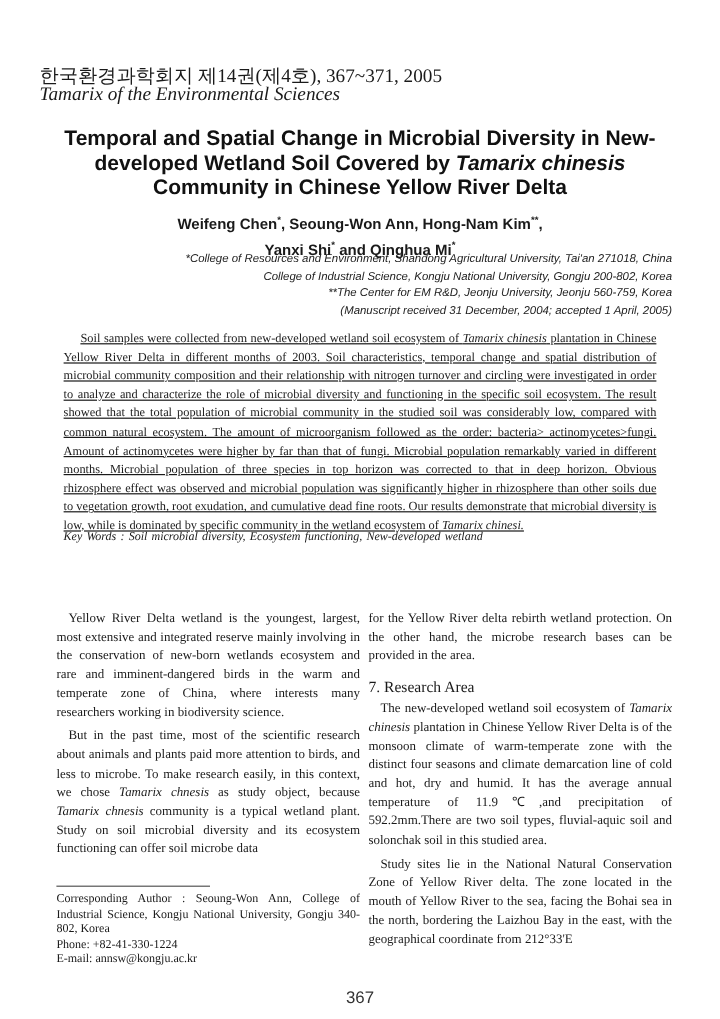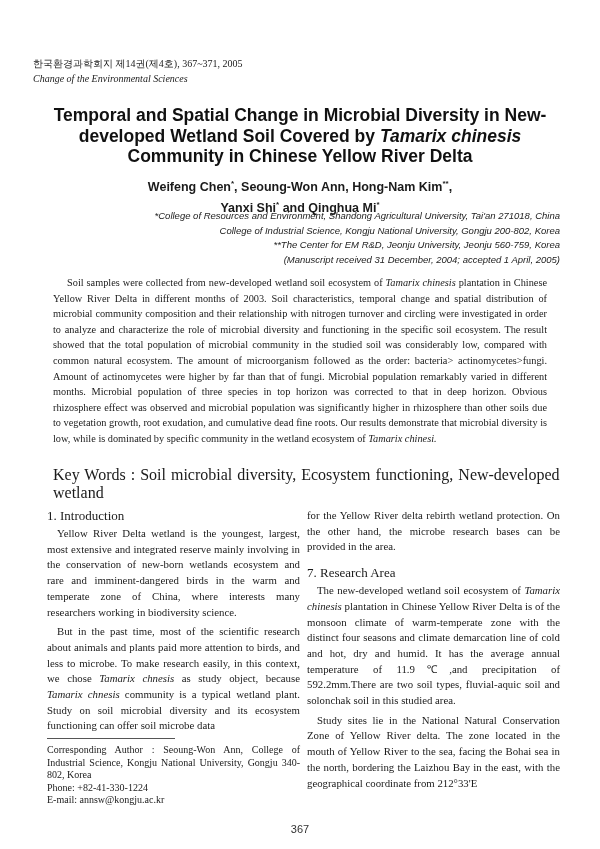--- a/index.html
+++ b/index.html
@@ -1,49 +1,49 @@
 <!DOCTYPE html>
 <html><head>
 <meta charset="utf-8">
 <style>
   html, body { margin: 0; padding: 0; background: #ffffff; }
   body { width: 600px; height: 849px; position: relative; overflow: hidden;
          font-family: "Liberation Serif", serif; color: #1a1a1a; }
-  .journal { position: absolute; left: 33px; top: 56px; font-size: 10px; line-height: 15px; font-family: Liberation Serif, serif; }
+  .journal { position: absolute; left: 33px; top: 56px; font-size: 16px; line-height: 15px; font-family: Liberation Serif, serif; }
   .journal .j2 { font-style: italic; }
   .title { position: absolute; left: 40px; width: 520px; top: 105px; text-align: center;
            font-family: "Liberation Sans", sans-serif; font-weight: bold; font-size: 17.5px;
            line-height: 20.5px; color: #111; }
   .title i { font-style: italic; }
   .authors { position: absolute; left: 40px; width: 520px; top: 175px; text-align: center;
              font-family: "Liberation Sans", sans-serif; font-weight: bold; font-size: 12.5px; line-height: 17px; }
   .authors sup { font-size: 8px; }
   .affil { position: absolute; left: 40px; width: 520px; top: 209px; text-align: right;
            font-family: "Liberation Sans", sans-serif; font-style: italic; font-size: 9.5px; line-height: 14.5px; color: #222; }
   .abstract { position: absolute; left: 53px; width: 494px; top: 275px; text-align: justify;
-              font-size: 10.3px; line-height: 15.6px; text-indent: 14px; }
-  .keywords { position: absolute; left: 53px; top: 466px; font-size: 16px; word-spacing: 1px; }
+              font-size: 10.3px; line-height: 15.6px; text-indent: 14px; text-decoration: underline; }
+  .keywords { position: absolute; left: 53px; top: 442px; font-size: 10px; word-spacing: 1px; font-style: italic; }
   .col { position: absolute; top: 508px; width: 253px; font-size: 10.8px; line-height: 15.7px; text-align: justify; }
   .col.left { left: 47px; }
   .col.right { left: 307px; }
   .col h2 { font-weight: normal; font-size: 13px; margin: 0 0 2px 0; line-height: 16px; }
   .col p { margin: 0; text-indent: 10px; }
   .col p + p { margin-top: 4px; }
   .col h2.sec2 { margin-top: 10px; }
   .footrule { position: absolute; left: 47px; top: 738px; width: 128px; border-top: 1px solid #555; }
   .footnote { position: absolute; left: 47px; top: 744px; width: 253px; font-size: 10px; line-height: 12.5px; text-align: justify; }
   .pageno { position: absolute; left: 0; width: 600px; top: 823px; text-align: center;
-            font-family: "Liberation Sans", sans-serif; font-size: 11px; color: #333; }
+            font-family: "Liberation Sans", sans-serif; font-size: 14px; color: #333; }
 </style>
 </head>
 <body>
 
 <div class="journal">
   <div>한국환경과학회지 제14권(제4호), 367~371, 2005</div>
-  <div class="j2">Change of the Environmental Sciences</div>
+  <div class="j2">Tamarix of the Environmental Sciences</div>
 </div>
 
 <div class="title">
   <div>Temporal and Spatial Change in Microbial Diversity in New-</div>
   <div><span>developed Wetland Soil Covered by </span><i>Tamarix chinesis</i></div>
   <div>Community in Chinese Yellow River Delta</div>
 </div>
 
 <div class="authors">
   <div><span>Weifeng Chen</span><sup>*</sup><span>, Seoung-Won Ann, Hong-Nam Kim</span><sup>**</sup><span>,</span></div>
@@ -55,21 +55,20 @@
   <div>College of Industrial Science, Kongju National University, Gongju 200-802, Korea</div>
   <div>**The Center for EM R&amp;D, Jeonju University, Jeonju 560-759, Korea</div>
   <div>(Manuscript received 31 December, 2004; accepted 1 April, 2005)</div>
 </div>
 
 <div class="abstract"><span>Soil samples were collected from new-developed wetland soil ecosystem of </span><i>Tamarix chinesis</i><span> plantation in Chinese Yellow River Delta in different months of 2003. Soil characteristics, temporal change and spatial distribution of microbial community composition and their relationship with nitrogen turnover and circling were investigated in order to analyze and characterize the role of microbial diversity and functioning in the specific soil ecosystem. The result showed that the total population of microbial community in the studied soil was considerably low, compared with common natural ecosystem. The amount of microorganism followed as the order: bacteria&gt; actinomycetes&gt;fungi. Amount of actinomycetes were higher by far than that of fungi. Microbial population remarkably varied in different months. Microbial population of three species in top horizon was corrected to that in deep horizon. Obvious rhizosphere effect was observed and microbial population was significantly higher in rhizosphere than other soils due to vegetation growth, root exudation, and cumulative dead fine roots. Our results demonstrate that microbial diversity is low, while is dominated by specific community in the wetland ecosystem of </span><i>Tamarix chinesi.</i></div>
 
 <div class="keywords"><span>Key Words : </span><span>Soil microbial diversity, Ecosystem functioning, New-developed wetland</span></div>
 
 <div class="col left">
-  <h2>1. Introduction</h2>
   <p>Yellow River Delta wetland is the youngest, largest, most extensive and integrated reserve mainly involving in the conservation of new-born wetlands ecosystem and rare and imminent-dangered birds in the warm and temperate zone of China, where interests many researchers working in biodiversity science.</p>
   <p><span>But in the past time, most of the scientific research about animals and plants paid more attention to birds, and less to microbe. To make research easily, in this context, we chose </span><i>Tamarix chnesis</i><span> as study object, because </span><i>Tamarix chnesis</i><span> community is a typical wetland plant. Study on soil microbial diversity and its ecosystem functioning can offer soil microbe data</span></p>
 </div>
 
 <div class="col right">
   <p style="text-indent:0">for the Yellow River delta rebirth wetland protection. On the other hand, the microbe research bases can be provided in the area.</p>
   <h2 class="sec2">7. Research Area</h2>
   <p><span>The new-developed wetland soil ecosystem of </span><i>Tamarix chinesis</i><span> plantation in Chinese Yellow River Delta is of the monsoon climate of warm-temperate zone with the distinct four seasons and climate demarcation line of cold and hot, dry and humid. It has the average annual temperature of 11.9℃,and precipitation of 592.2mm.There are two soil types, fluvial-aquic soil and solonchak soil in this studied area.</span></p>
   <p>Study sites lie in the National Natural Conservation Zone of Yellow River delta. The zone located in the mouth of Yellow River to the sea, facing the Bohai sea in the north, bordering the Laizhou Bay in the east, with the geographical coordinate from 212°33'E</p>
 </div>

